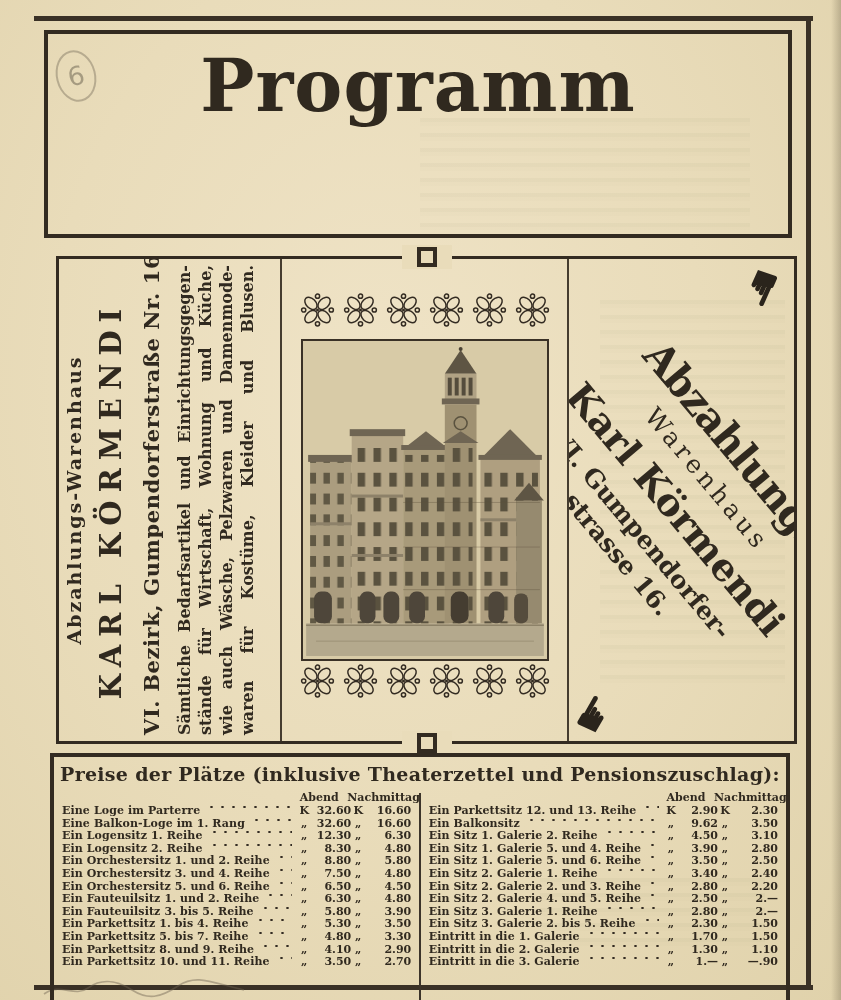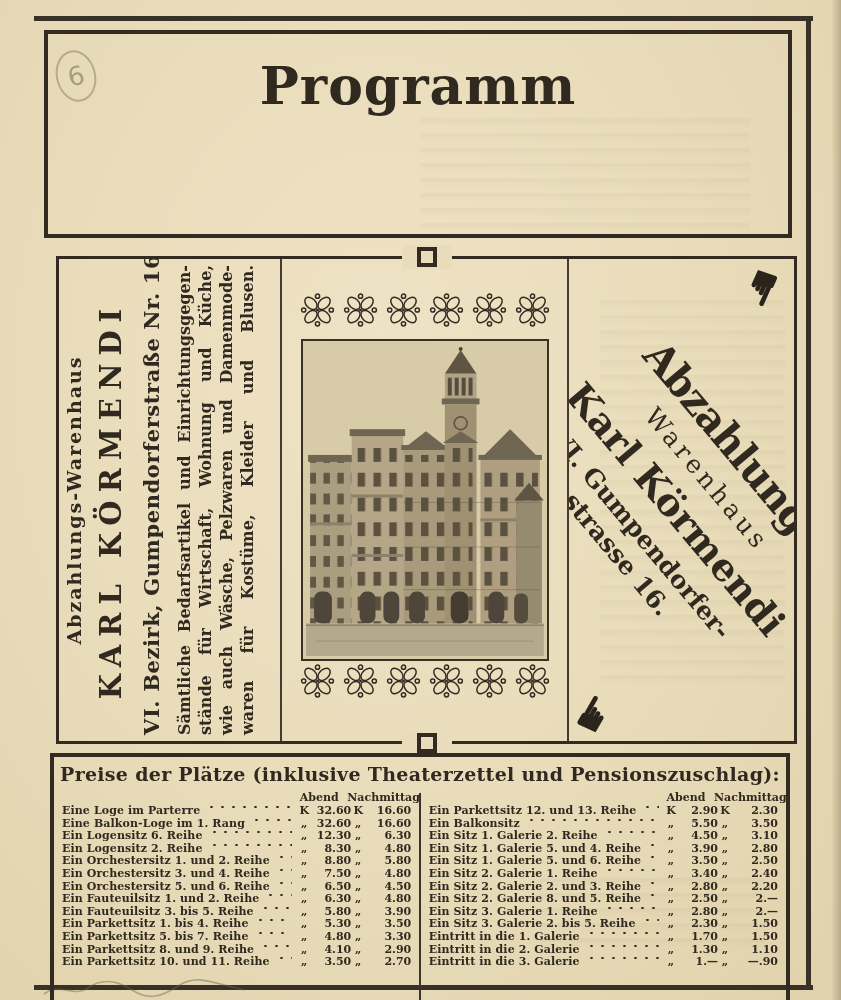--- a/index.html
+++ b/index.html
@@ -30,21 +30,21 @@
   .pencil-scribble{position:absolute;left:40px;top:976px;}
   
   .frame-top{position:absolute;left:34px;right:28px;top:16px;height:5px;background:#3a3126;}
   .frame-right{position:absolute;right:30px;top:16px;bottom:10px;width:5px;background:#3a3126;}
   .frame-bottom{position:absolute;left:34px;right:28px;bottom:10px;height:5px;background:#3a3126;}
   
   .masthead{
     position:absolute;left:44px;top:30px;width:748px;height:208px;
     border:4px solid #332b21;box-sizing:border-box;text-align:center;
   }
-  .mh1{margin-top:24px;font-size:52px;line-height:56px;font-weight:700;letter-spacing:1px;}
+  .mh1{margin-top:24px;font-size:72px;line-height:56px;font-weight:700;letter-spacing:1px;}
   .mh2{margin-top:5px;font-size:20px;line-height:22px;font-weight:700;}
   .mh3{margin-top:6px;font-size:42px;line-height:46px;font-weight:700;letter-spacing:.5px;}
   
   .adbox{
     position:absolute;left:56px;top:256px;width:741px;height:488px;
     border:3px solid #332b21;box-sizing:border-box;
   }
   .gap-square{position:absolute;left:50%;transform:translateX(-50%);
     width:50px;height:24px;background:#e9dcba;display:flex;align-items:center;justify-content:center;}
   .gap-square.top{top:-14px;}
@@ -444,21 +444,21 @@
             </div>
             <div class="p-row">
               <span class="p-label">Eine Balkon-Loge im 1. Rang</span>
               <span class="leader"></span>
               <span class="p-cur">„</span>
               <span class="p-val">32.60</span>
               <span class="p-cur">„</span>
               <span class="p-val p-val2">16.60</span>
             </div>
             <div class="p-row">
-              <span class="p-label">Ein Logensitz 6. Reihe</span>
+              <span class="p-label">Ein Logensitz 1. Reihe</span>
               <span class="leader"></span>
               <span class="p-cur">„</span>
               <span class="p-val">12.30</span>
               <span class="p-cur">„</span>
               <span class="p-val p-val2">6.30</span>
             </div>
             <div class="p-row">
               <span class="p-label">Ein Logensitz 2. Reihe</span>
               <span class="leader"></span>
               <span class="p-cur">„</span>
@@ -553,21 +553,21 @@
               <span class="leader"></span>
               <span class="p-cur">K</span>
               <span class="p-val">2.90</span>
               <span class="p-cur">K</span>
               <span class="p-val p-val2">2.30</span>
             </div>
             <div class="p-row">
               <span class="p-label">Ein Balkonsitz</span>
               <span class="leader"></span>
               <span class="p-cur">„</span>
-              <span class="p-val">5.50</span>
+              <span class="p-val">9.62</span>
               <span class="p-cur">„</span>
               <span class="p-val p-val2">3.50</span>
             </div>
             <div class="p-row">
               <span class="p-label">Ein Sitz 1. Galerie 2. Reihe</span>
               <span class="leader"></span>
               <span class="p-cur">„</span>
               <span class="p-val">4.50</span>
               <span class="p-cur">„</span>
               <span class="p-val p-val2">3.10</span>
@@ -598,21 +598,21 @@
             </div>
             <div class="p-row">
               <span class="p-label">Ein Sitz 2. Galerie 2. und 3. Reihe</span>
               <span class="leader"></span>
               <span class="p-cur">„</span>
               <span class="p-val">2.80</span>
               <span class="p-cur">„</span>
               <span class="p-val p-val2">2.20</span>
             </div>
             <div class="p-row">
-              <span class="p-label">Ein Sitz 2. Galerie 8. und 5. Reihe</span>
+              <span class="p-label">Ein Sitz 2. Galerie 4. und 5. Reihe</span>
               <span class="leader"></span>
               <span class="p-cur">„</span>
               <span class="p-val">2.50</span>
               <span class="p-cur">„</span>
               <span class="p-val p-val2">2.—</span>
             </div>
             <div class="p-row">
               <span class="p-label">Ein Sitz 3. Galerie 1. Reihe</span>
               <span class="leader"></span>
               <span class="p-cur">„</span>

